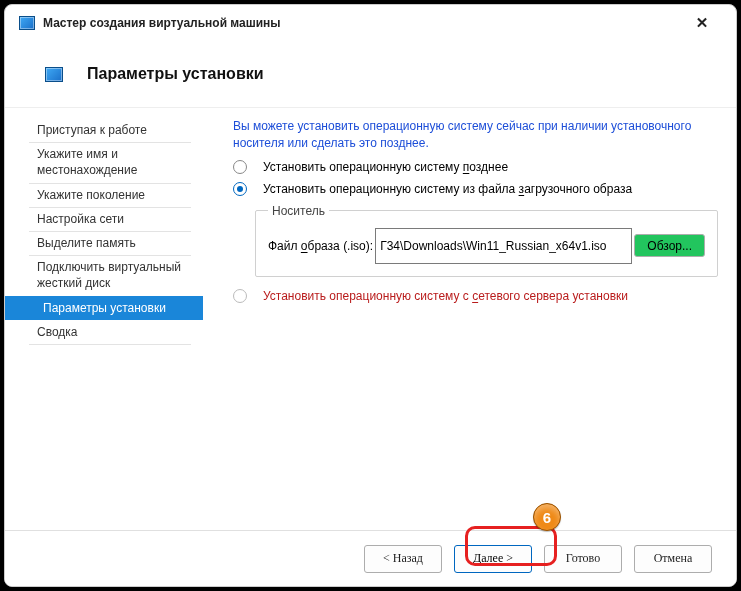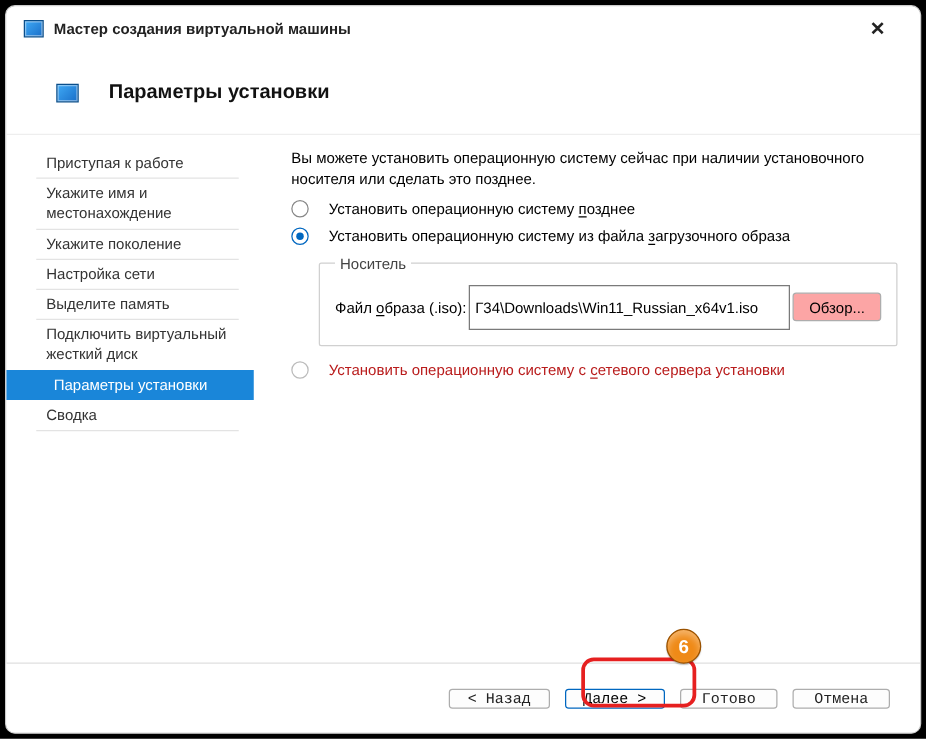--- a/index.html
+++ b/index.html
@@ -76,21 +76,21 @@
     background: #1a86d9;
     color: #fff;
     padding-left: 36px;
   }
   .sidebar-item.active::before{ display:none; }
   .main {
     flex: 1;
     padding: 10px 18px 0 30px;
     position: relative;
   }
-  .intro { color: #000000; line-height: 1.4; margin-bottom: 6px; }
+  .intro { color: #1d4ed8; line-height: 1.4; margin-bottom: 6px; }
   .radio-row {
     display: flex; align-items: center;
     margin: 8px 0;
     gap: 16px;
   }
   .radio {
     width: 14px; height: 14px; border-radius: 50%;
     border: 1px solid #888; position: relative; flex-shrink: 0;
     background:#fff;
   }
@@ -111,36 +111,36 @@
   .file-label { white-space: nowrap; }
   .file-input {
     flex:1; min-width:0;
     height:36px; border:1px solid #7a7a7a;
     padding: 2px 4px; font-size:12px;
     font-family: inherit;
     background:#fff;
   }
   .browse-btn {
     height:23px; padding: 0 12px;
-    border:1px solid #adadad; background:#fca5a5;
+    border:1px solid #adadad; background:#22c55e;
     border-radius:3px; font-size:12px; cursor:pointer;
     font-family:inherit;
   }
   .footer {
     position:absolute; left:0; right:0; bottom:0;
     height:56px; border-top:1px solid #e0e0e0;
     display:flex; align-items:center; justify-content:flex-end;
     padding: 0 24px; gap:12px;
     background:#fff;
   }
   .footer button {
-    height:16px; min-width:78px; padding:0 14px;
+    height:28px; min-width:78px; padding:0 14px;
     border:1px solid #adadad; background:#fdfdfd;
     border-radius:3px; font-size:12px; cursor:pointer;
-    font-family:Liberation Mono, monospace; color:#222;
+    font-family:Liberation Serif, serif; color:#222;
   }
   .footer button.primary { border-color:#0067c0; color:#000; }
   .callout {
     position:absolute;
     border:3px solid #e62020; border-radius:10px;
     pointer-events:none;
   }
   .callout-badge{
     position:absolute; width:28px; height:28px;
     background:#ef8a17; border:1px solid #9a5200;

